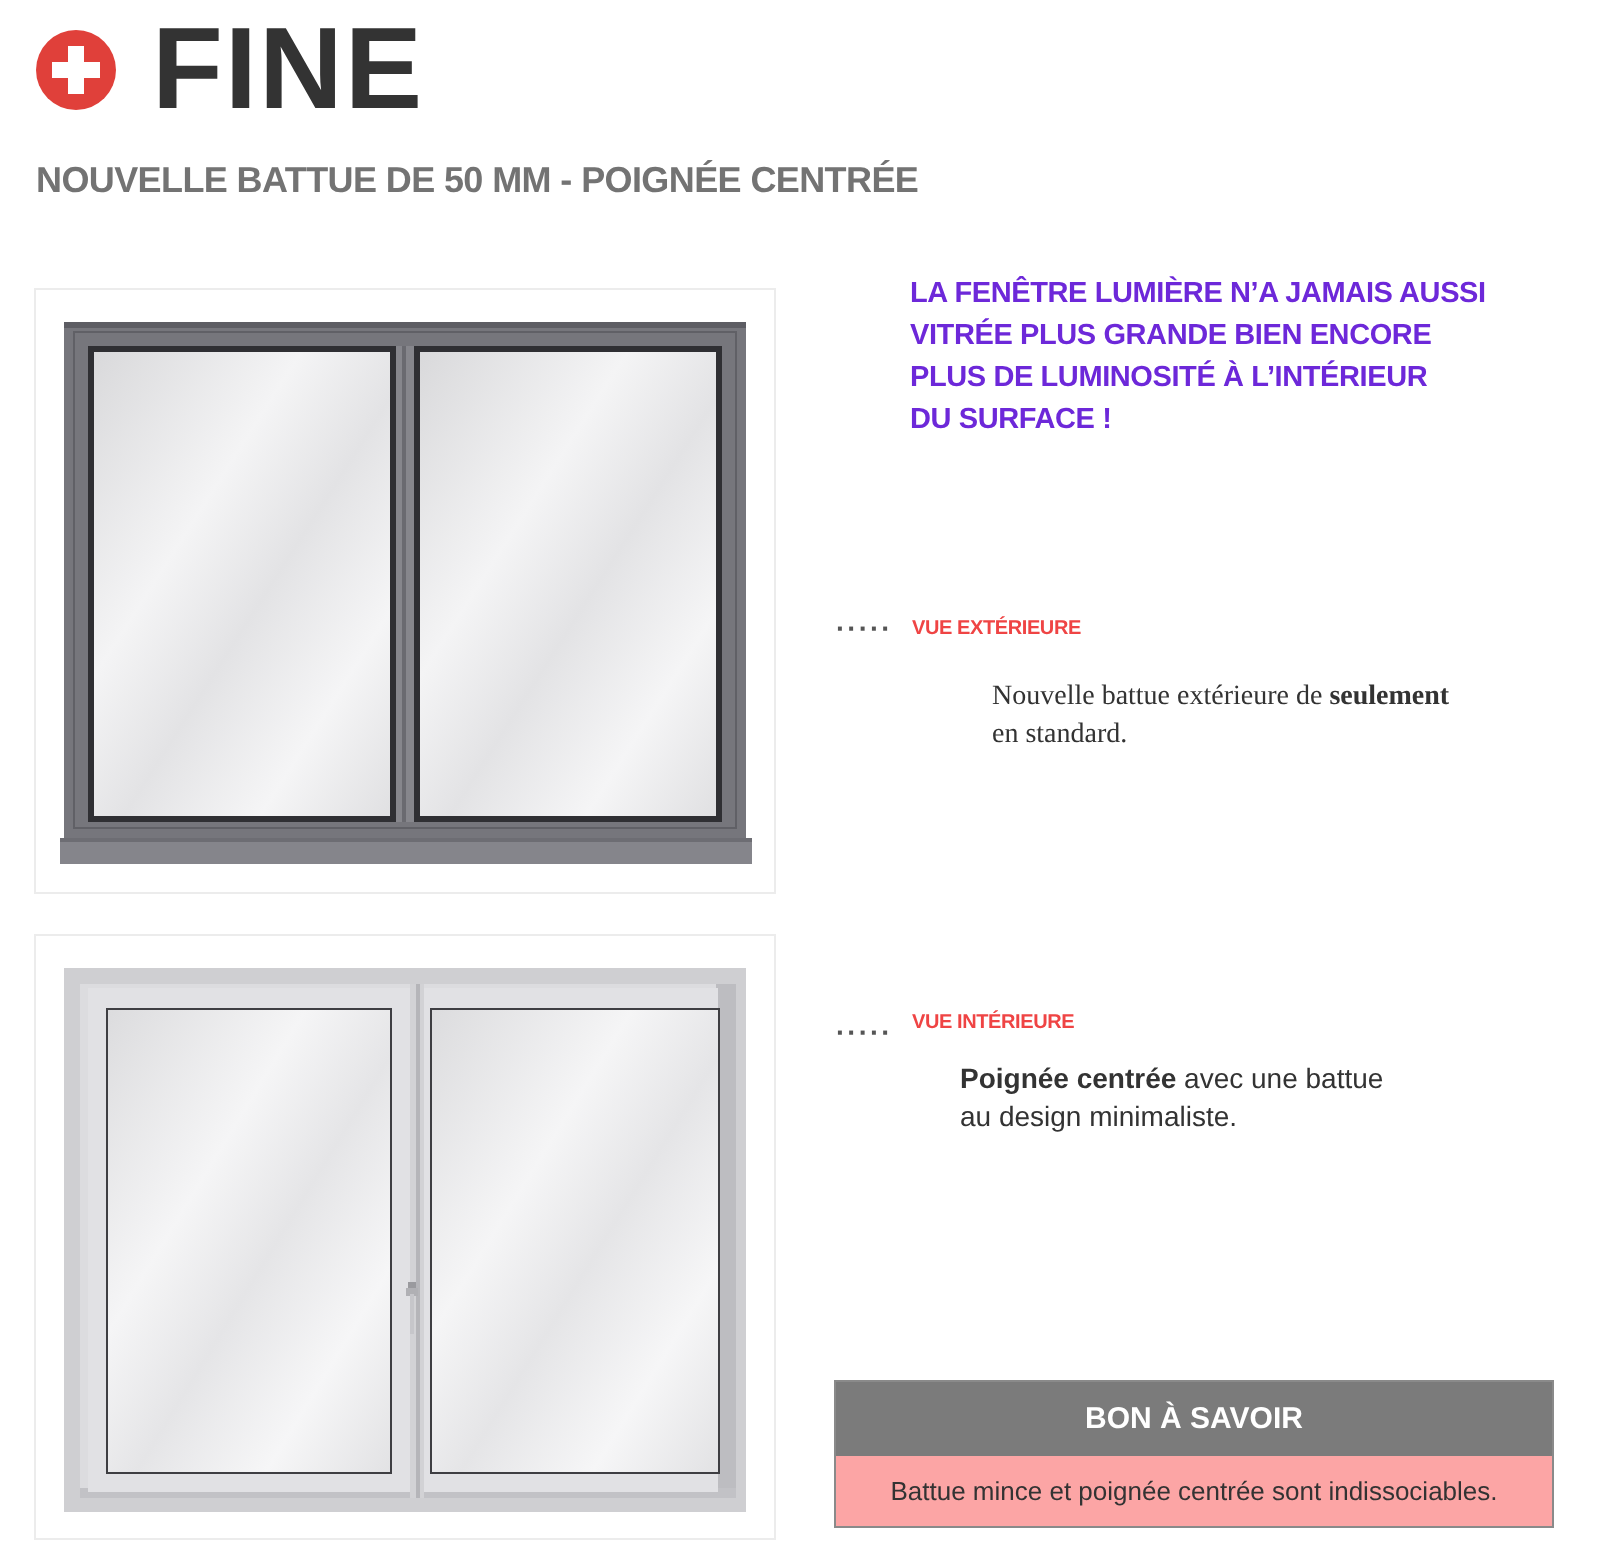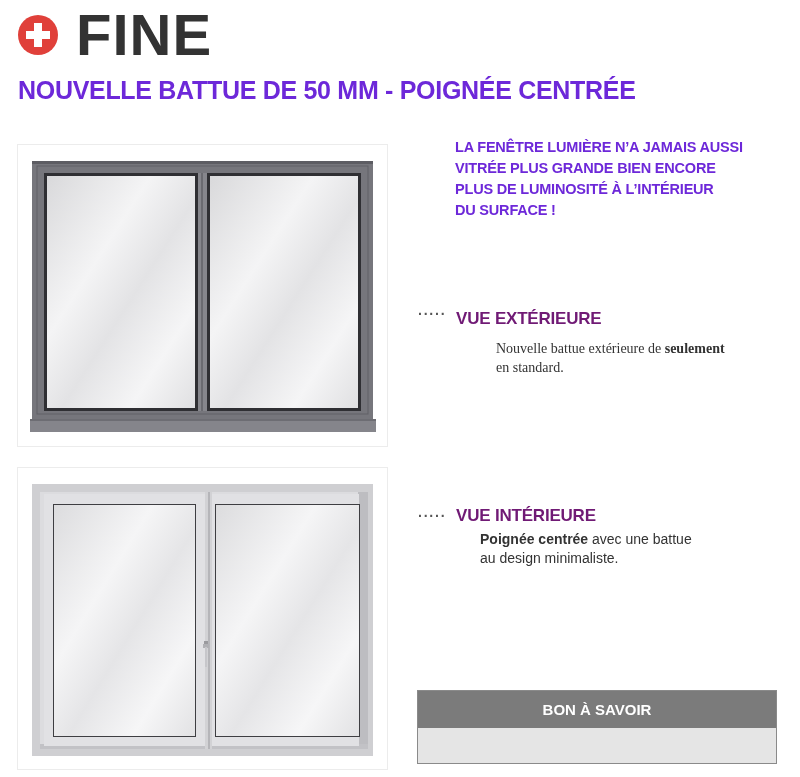--- a/index.html
+++ b/index.html
@@ -5,36 +5,36 @@
     html, body { margin: 0; padding: 0; background: #ffffff; }
     body { width: 800px; height: 777px; position: relative; overflow: hidden;
       font-family: "Liberation Sans", "DejaVu Sans", sans-serif; color: #333333; }
     .abs { position: absolute; }
 
     
     .logo-icon { left: 18px; top: 15px; width: 40px; height: 40px; border-radius: 50%; background: #e0403a; }
     .logo-icon::before { content: ""; position: absolute; left: 8px; top: 16px; width: 24px; height: 8px; background: #fff; }
     .logo-icon::after { content: ""; position: absolute; left: 16px; top: 8px; width: 8px; height: 24px; background: #fff; }
     .brand { left: 76px; top: 2px; font-size: 58px; font-weight: bold; letter-spacing: 1px; color: #333333; line-height: 66px; }
-    .subtitle { left: 18px; top: 76px; font-size: 25px; font-weight: bold; color: #6d28d9; letter-spacing: -0.3px; line-height: 28px; white-space: nowrap; }
+    .subtitle { left: 18px; top: 76px; font-size: 18px; font-weight: bold; color: #737373; letter-spacing: -0.3px; line-height: 28px; white-space: nowrap; }
 
     
     .intro { left: 455px; top: 137px; width: 330px; font-size: 14.5px; font-weight: bold; line-height: 21px; color: #6d28d9; letter-spacing: -0.2px; }
 
     
     .dots { font-size: 14px; color: #555; letter-spacing: 1px; font-weight: bold; }
-    .sec-title { font-size: 17px; font-weight: bold; color: #701a75; letter-spacing: -0.2px; }
+    .sec-title { font-size: 10px; font-weight: bold; color: #ef4444; letter-spacing: -0.2px; }
     .sec-body { font-size: 14px; line-height: 19px; color: #333; }
     .sec-body b { font-weight: bold; }
 
     
     .photo-card { background: #fff; border: 1px solid #ececec; }
 
     
-    .info-box { left: 417px; top: 690px; width: 360px; height: 74px; border: 1px solid #8a8a8a; background: #e5e5e5; box-sizing: border-box; }
+    .info-box { left: 417px; top: 690px; width: 360px; height: 74px; border: 1px solid #8a8a8a; background: #fca5a5; box-sizing: border-box; }
     .info-head { position: absolute; left: 0; top: 0; right: 0; height: 37px; background: #7b7b7b; color: #ffffff;
       font-size: 15px; font-weight: bold; text-align: center; line-height: 37px; }
     .info-text { position: absolute; left: 0; top: 37px; right: 0; bottom: 0; text-align: center; font-size: 13px; line-height: 36px; color: #333; }
   </style>
 </head>
 <body>
 
 <div class="abs logo-icon"></div>
 <div class="abs brand">FINE</div>
 <div class="abs subtitle">NOUVELLE BATTUE DE 50 MM - POIGNÉE CENTRÉE</div>
@@ -119,13 +119,14 @@
     <rect x="198" y="37" width="143" height="231" fill="url(#g2)"></rect>
 
     <rect x="186" y="173" width="4" height="6" fill="#9a9a9e"></rect>
     <rect x="185" y="176" width="6" height="4" fill="#b0b0b4"></rect>
     <rect x="187" y="179" width="2" height="20" fill="#c6c6ca"></rect>
   </svg>
 </div>
 
 <div class="abs info-box">
   <div class="info-head">BON À SAVOIR</div>
+  <div class="info-text">Battue mince et poignée centrée sont indissociables.</div>
 </div>
 
 </body></html>

